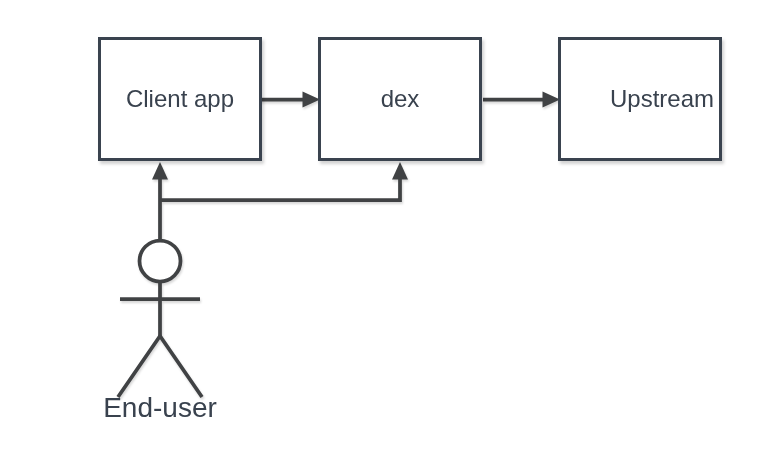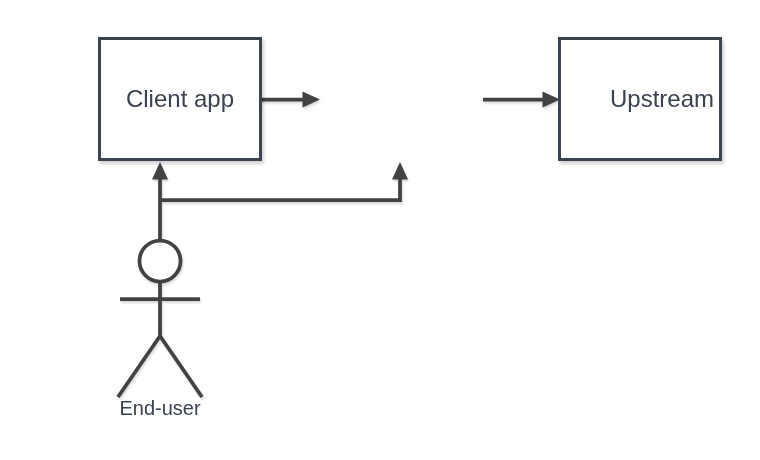--- a/index.html
+++ b/index.html
@@ -53,21 +53,21 @@
   .node-dex { left: 318px; }
   .node-upstream-idp { left: 558px; padding-left: 44px; }
   .node .label span { display: block; }
   .actor-label {
     position: absolute;
     left: 78px;
     top: 395px;
     width: 164px;
     text-align: center;
     color: #39424e;
-    font-size: 20px;
+    font-size: 28px;
     line-height: 26px;
   }
 </style>
 </head>
 <body>
 
 <div class="canvas">
 
   <svg class="connector-layer" viewBox="0 0 760 460" aria-hidden="true">
 
@@ -96,20 +96,23 @@
       <path d="M 160 281.5 V 336"></path>
       <path d="M 120 299 H 200"></path>
       <path d="M 118 397 L 160 336 L 202 397"></path>
     </g>
   </svg>
 
   <div class="node node-client-app">
     <div class="label">Client app</div>
   </div>
 
+  <div class="node node-dex">
+    <div class="label">dex</div>
+  </div>
 
   <div class="node node-upstream-idp">
     <div class="label">
       <span>Upstream</span>
     </div>
   </div>
 
   <div class="actor-label">End-user</div>
 
 </div>

